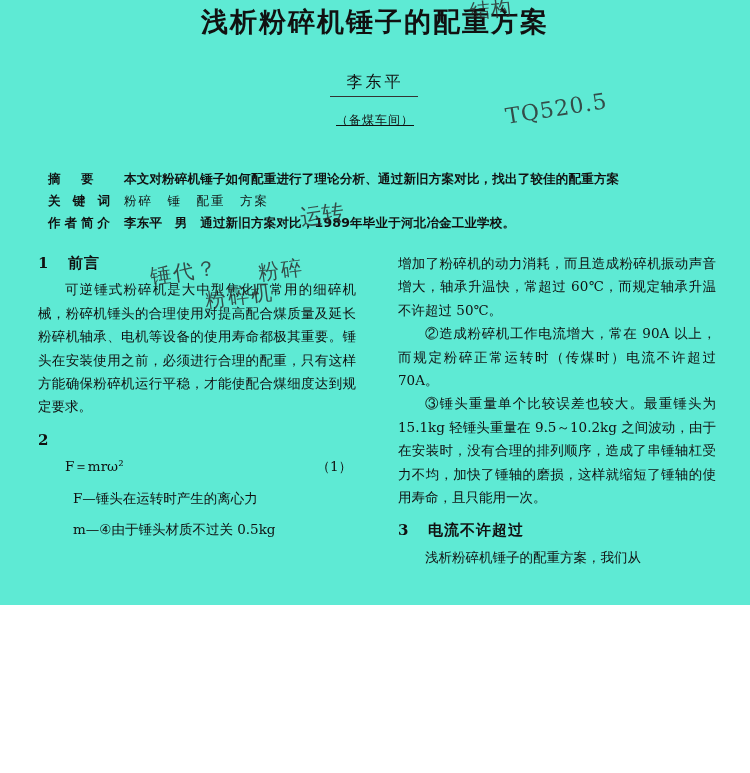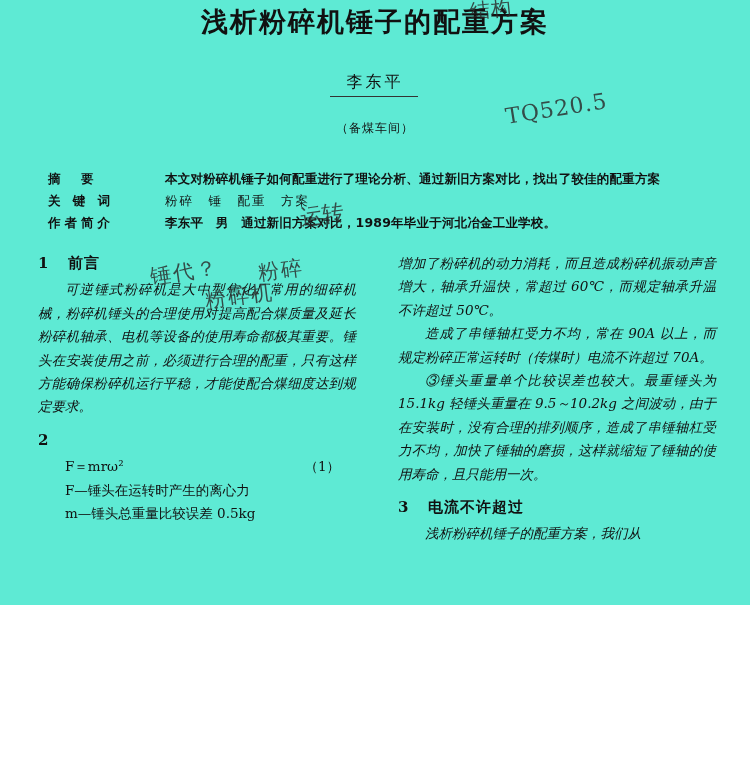--- a/index.html
+++ b/index.html
@@ -48,27 +48,28 @@
   .author-underline {
     position: absolute;
     top: 96px;
     left: 330px;
     width: 88px;
     height: 1px;
     background: #333;
   }
   .affiliation {
     position: absolute;
-    top: 120px;
+    top: 112px;
     left: 0;
     width: 750px;
     text-align: center;
     font-size: 12px;
     letter-spacing: 1px;
     color: #111;
+    text-decoration: underline;
   }
   
   .hand {
     position: absolute;
     font-family: "DejaVu Serif", "Liberation Serif", serif;
     color: #2b2b2b;
     opacity: .82;
     white-space: nowrap;
     pointer-events: none;
   }
@@ -120,21 +121,20 @@
     left: 48px;
     width: 660px;
     font-size: 12.5px;
     line-height: 21px;
     color: #111;
   }
   .abs-row {
     display: flex;
     align-items: flex-start;
     margin-bottom: 1px;
-    gap: 41px;
   }
   .abs-label {
     font-weight: bold;
     width: 76px;
     flex: 0 0 76px;
     letter-spacing: 4px;
   }
   .abs-text {
     flex: 1;
     letter-spacing: .2px;
@@ -173,34 +173,33 @@
     letter-spacing: 1px;
   }
   .sec .num {
     width: 30px;
     flex: 0 0 30px;
   }
   .sec.first { margin-top: 0; }
   p.para {
     margin: 0;
     text-indent: 27px;
-    font-style: italic;
   }
   p.para.noind { text-indent: 0; }
   .formula {
-    margin: 2px 16px 0 0;
+    margin: 2px 4px 0 0;
     text-indent: 27px;
     position: relative;
   }
   .formula .eqno {
     position: absolute;
     right: 0;
   }
   .fline {
-    margin: 0;
+    margin: 8px;
     text-indent: 27px;
   }
 </style>
 </head>
 <body>
 
 <div class="page">
 
   <div class="title">浅析粉碎机锤子的配重方案</div>
 
@@ -241,26 +240,26 @@
 
       <div class="sec">
         <span class="num">2</span>
       </div>
 
       <p class="formula">
         <span>F＝mrω²</span>
         <span class="eqno">（1）</span>
       </p>
       <p class="fline">F—锤头在运转时产生的离心力</p>
-      <p class="fline">m—锤头总重量比较误差 0.5kg</p>
+      <p class="fline">m—④由于锤头材质不过关 0.5kg</p>
     </div>
 
     <div class="col col-right">
       <p class="para noind">增加了粉碎机的动力消耗，而且造成粉碎机振动声音增大，轴承升温快，常超过 60℃，而规定轴承升温不许超过 50℃。</p>
-      <p class="para">造成了串锤轴杠受力不均，常在 90A 以上，而规定粉碎正常运转时（传煤时）电流不许超过 70A。</p>
+      <p class="para">②造成粉碎机工作电流增大，常在 90A 以上，而规定粉碎正常运转时（传煤时）电流不许超过 70A。</p>
       <p class="para">③锤头重量单个比较误差也较大。最重锤头为 15.1kg 轻锤头重量在 9.5～10.2kg 之间波动，由于在安装时，没有合理的排列顺序，造成了串锤轴杠受力不均，加快了锤轴的磨损，这样就缩短了锤轴的使用寿命，且只能用一次。</p>
 
       <div class="sec">
         <span class="num">3</span>
         <span>电流不许超过</span>
       </div>
       <p class="para">浅析粉碎机锤子的配重方案，我们从</p>
     </div>
 
   </div>

